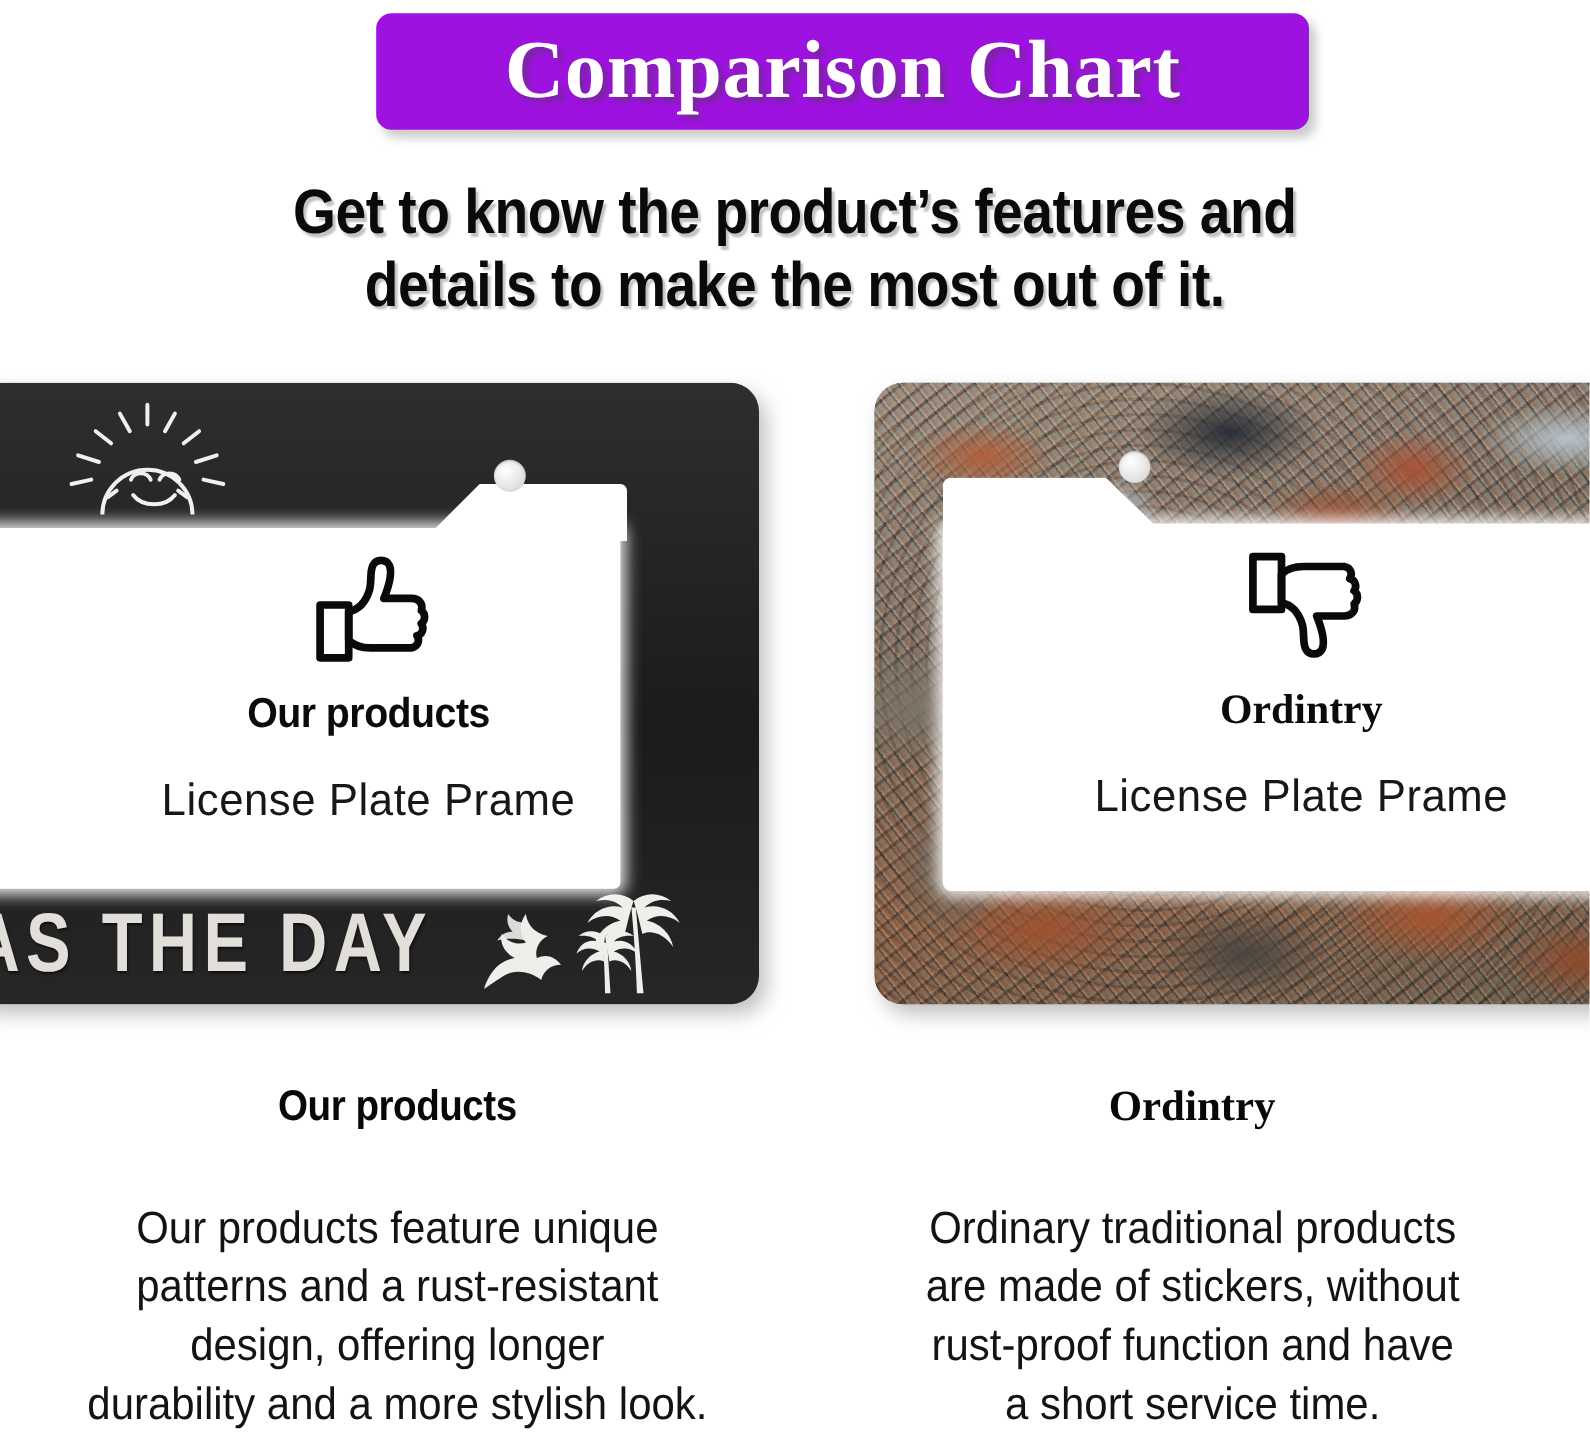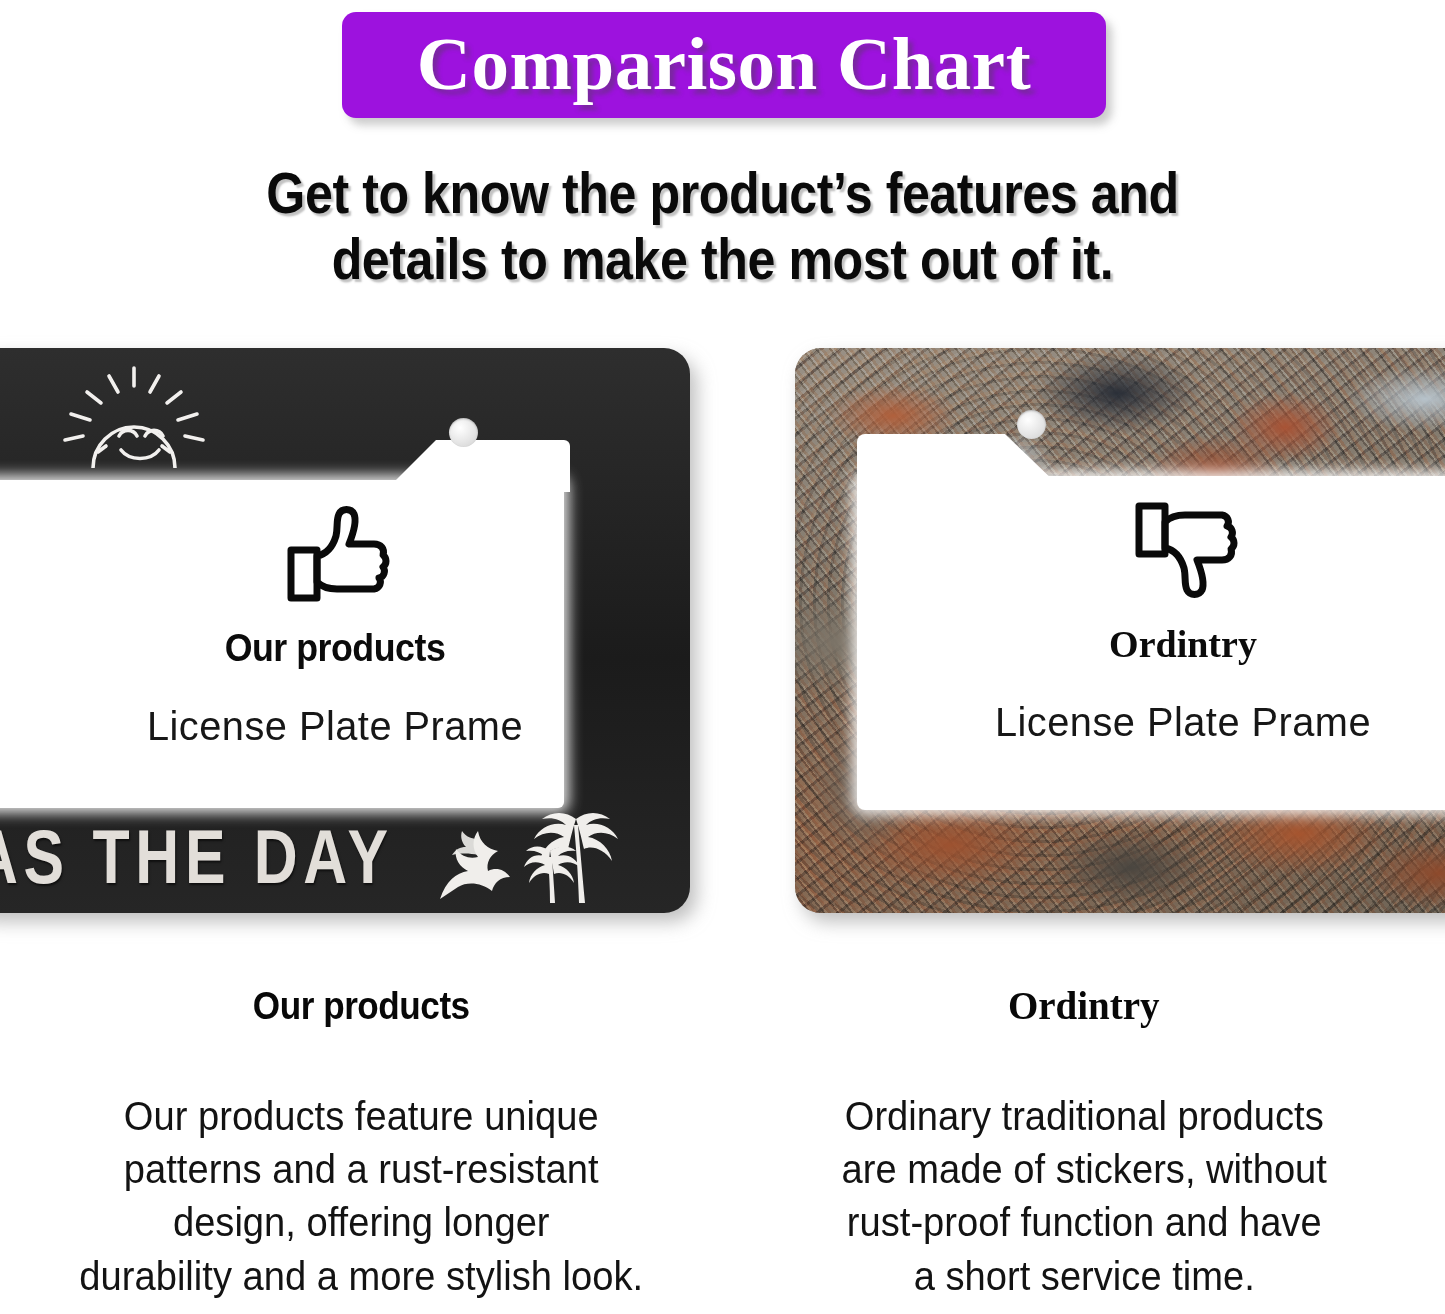--- a/index.html
+++ b/index.html
@@ -14,21 +14,21 @@
   body {
     position: relative;
     font-family: "Liberation Sans", sans-serif;
   }
 
   
   #title-banner {
     position: absolute;
     left: 342px;
     top: 12px;
-    width: 764px;
+    width: 848px;
     height: 106px;
     background: #9D12DE;
     border-radius: 14px;
     box-shadow: 6px 7px 9px rgba(120,120,120,0.38);
     display: flex;
     align-items: center;
     justify-content: center;
   }
   #title-banner .title-text {
     font-family: "Liberation Serif", serif;

